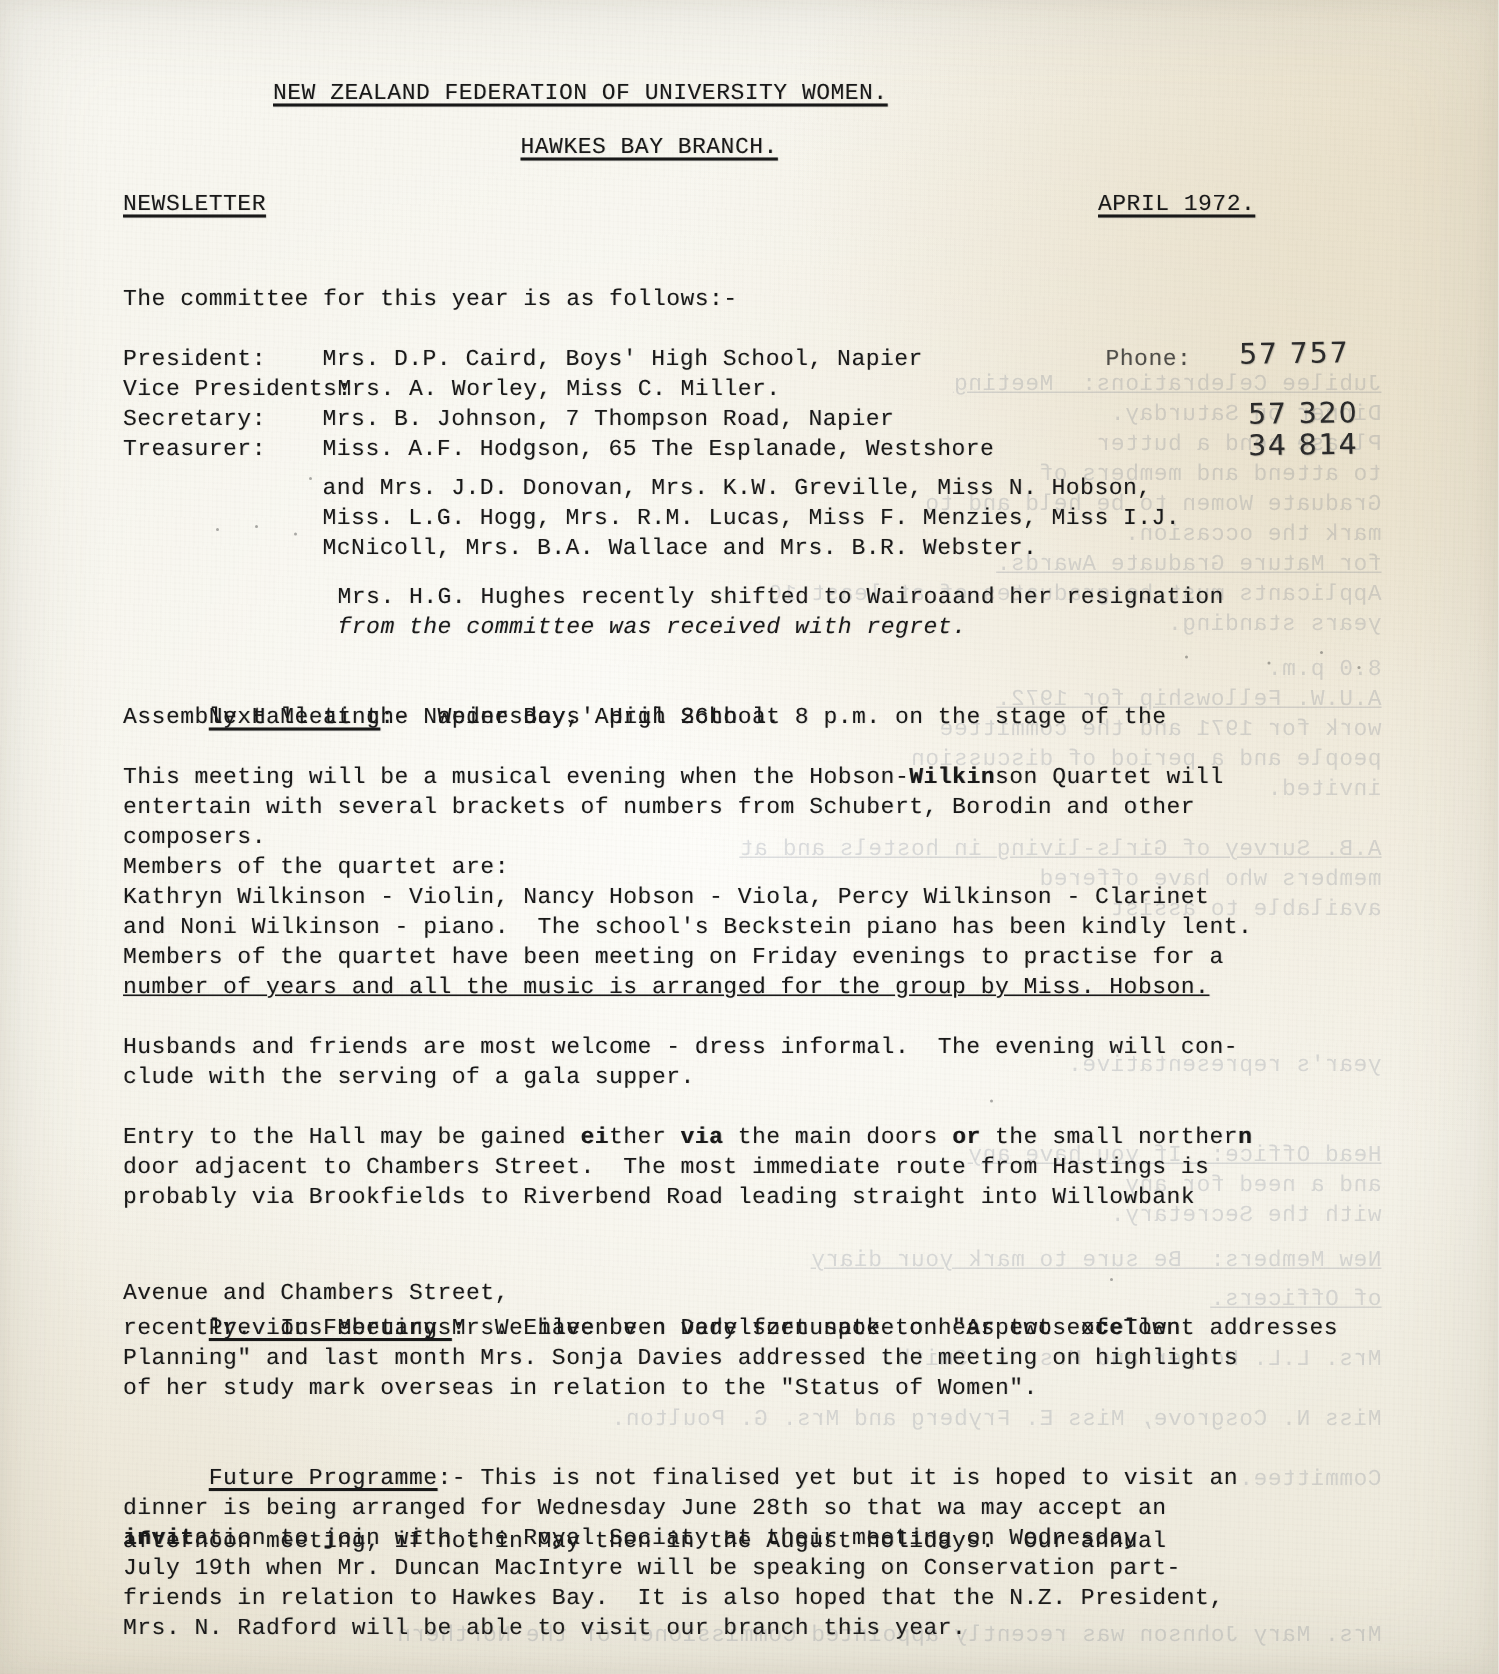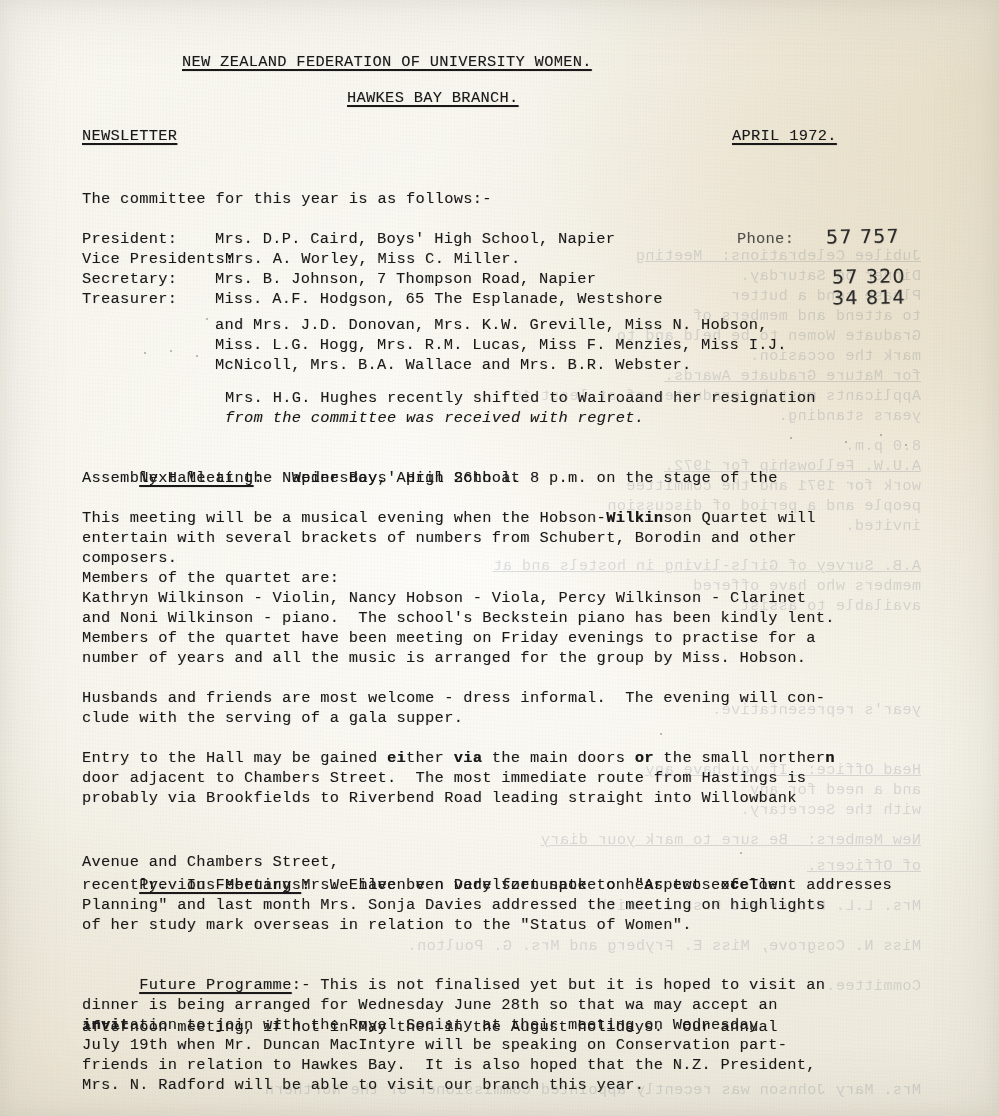--- a/index.html
+++ b/index.html
@@ -175,21 +175,21 @@
     <div class="tline" style="left:82px; top:468px;">Assembly Hall at the Napier Boys' High School.</div>
 
     
     <div class="tline" style="left:82px; top:508px;">This meeting will be a musical evening when the Hobson-<span class="hv">Wilkin</span>son Quartet will</div>
     <div class="tline" style="left:82px; top:528px;">entertain with several brackets of numbers from Schubert, Borodin and other</div>
     <div class="tline" style="left:82px; top:548px;">composers.</div>
     <div class="tline" style="left:82px; top:568px;">Members of the quartet are:</div>
     <div class="tline" style="left:82px; top:588px;">Kathryn Wilkinson - Violin, Nancy Hobson - Viola, Percy Wilkinson - Clarinet</div>
     <div class="tline" style="left:82px; top:608px;">and Noni Wilkinson - piano.  The school's Beckstein piano has been kindly lent.</div>
     <div class="tline" style="left:82px; top:628px;">Members of the quartet have been meeting on Friday evenings to practise for a</div>
-    <div class="tline" style="left:82px; top:648px;">number of years and all the music is arranged for the group by Miss. Hobson.</div>
+    <div class="tline" style="left:82px; top:648px;text-decoration:underline;">number of years and all the music is arranged for the group by Miss. Hobson.</div>
 
     
     <div class="tline" style="left:82px; top:688px;">Husbands and friends are most welcome - dress informal.  The evening will con-</div>
     <div class="tline" style="left:82px; top:708px;">clude with the serving of a gala supper.</div>
 
     
     <div class="tline" style="left:82px; top:748px;">Entry to the Hall may be gained <span class="hv">ei</span>ther <span class="hv">via</span> the main doors <span class="hv">or</span> the small norther<span class="hv">n</span></div>
     <div class="tline" style="left:82px; top:768px;">door adjacent to Chambers Street.  The most immediate route from Hastings is</div>
     <div class="tline" style="left:82px; top:788px;">probably via Brookfields to Riverbend Road leading straight into Willowbank</div>
     <div class="tline" style="left:82px; top:852px;">Avenue and Chambers Street,</div>

